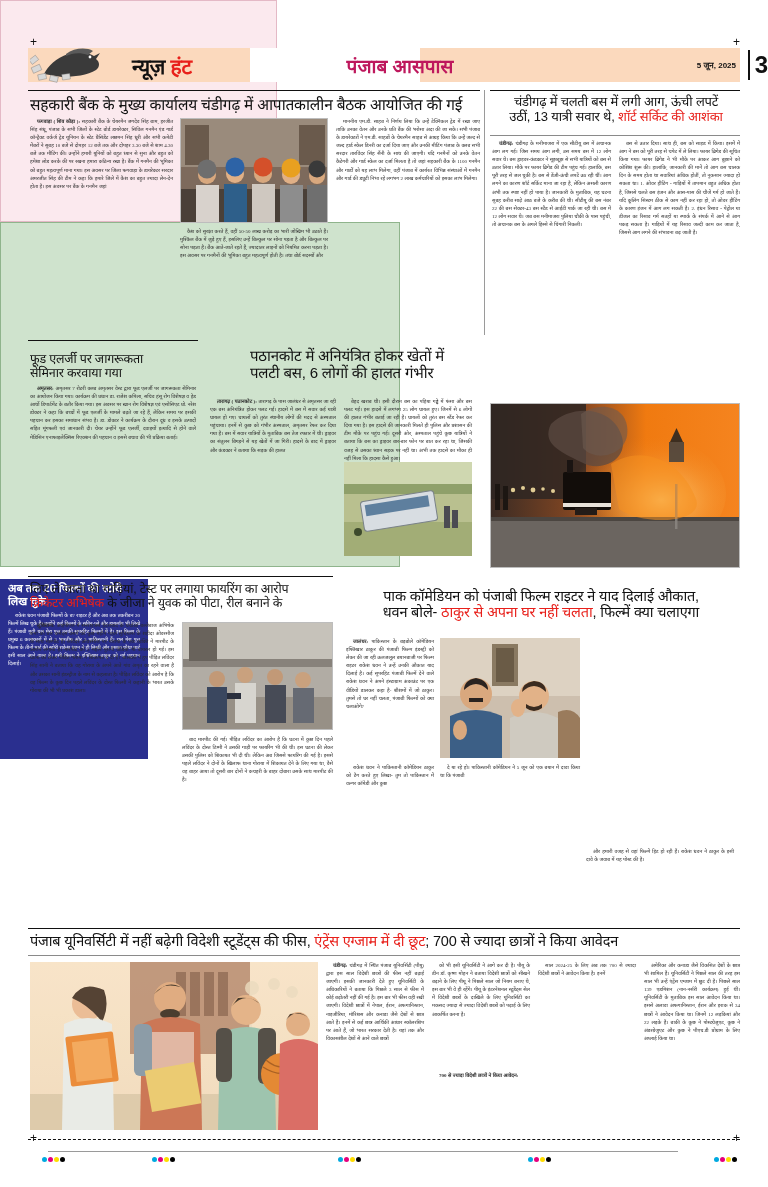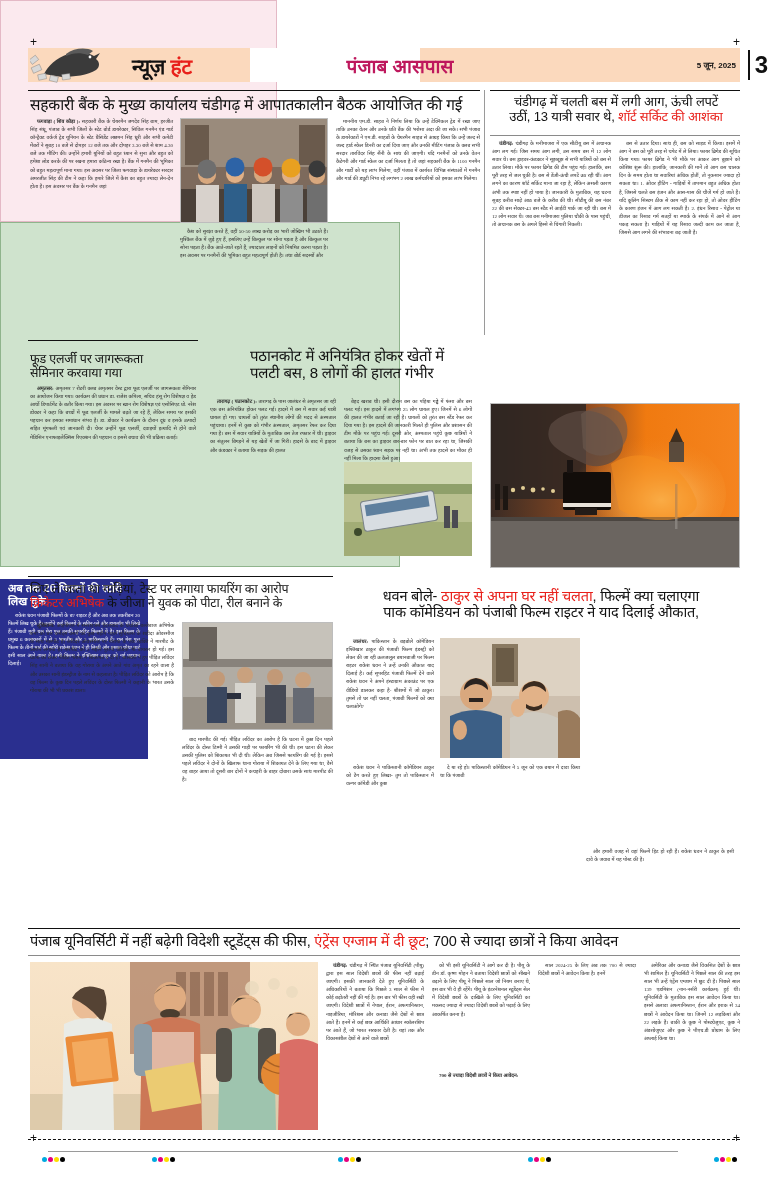--- a/index.html
+++ b/index.html
@@ -209,21 +209,21 @@
   </div>
   <div style="position:absolute;left:30px;top:385px;width:166px;">
     <div class="body-txt">
         <p><span class="dateline">अमृतसर:</span> <span>अमृतसर 7 रोटरी क्लब अमृतसर वेस्ट द्वारा फूड एलर्जी पर जागरूकता सेमिनार का आयोजन किया गया। कार्यक्रम की प्रधान डा. राजेश कपिला, सचिव हंसू रोग विशेषज्ञ व हेड आर्थो डिपार्टमेंट के बतौर किया गया। इस अवसर पर खान रोग विशेषज्ञ एवं एसोसिएट प्रो. नरेश डोक्टर ने कहा कि बच्चों में फूड एलर्जी के मामले बढ़ते जा रहे हैं, लेकिन समय पर इसकी पहचान कर इसका समाधान संभव है। डा. डोक्टर ने कार्यक्रम के दौरान दूध व इसके उत्पादों सहित मूंगफली एवं जानकारी दी। चेयर उन्होंने फूड एलर्जी, दवाइयों इत्यादि से होने वाले मेडिसिन एनाफाइलेक्सिस रिएक्शन की पहचान व इससे बचाव की भी प्रक्रिया बताई।</span></p>
       </div>
   </div>
 
   <div class="pink-box" style="left:203px;top:340px;width:277px;height:222px;"></div>
   <div class="hl-main" style="position:absolute;left:210px;top:348px;width:264px;font-size:15px;margin-left:40px;">
     <div>पठानकोट में अनियंत्रित होकर खेतों में</div>
-    <div>पलटी बस, 8 लोगों की हालत गंभीर</div>
+    <div>पलटी बस, 6 लोगों की हालत गंभीर</div>
   </div>
 
   <div style="position:absolute;left:210px;top:398px;width:126px;">
     <div class="body-txt">
         <p><span class="dateline">तारागढ़ ( पठानकोट ):</span> <span>तारागढ़ के पास जालंधर से अमृतसर जा रही एक बस अनियंत्रित होकर पलट गई। हादसे में बस में सवार कई यात्री घायल हो गए। घायलों को तुरंत स्थानीय लोगों की मदद से अस्पताल पहुंचाया। इनमें से कुछ को गंभीर अस्पताल, अमृतसर रेफर कर दिया गया है। बस में सवार यात्रियों के मुताबिक बस तेज रफ्तार में थी। ड्राइवर का संतुलन बिगड़ने से यह खेतों में जा गिरी। हादसे के बाद में ड्राइवर और कंडक्टर ने बताया कि सड़क की हालत</span></p>
       </div>
   </div>
   <div style="position:absolute;left:344px;top:398px;width:128px;">
     <div class="body-txt">
         <p>बेहद खराब थी। इसी दौरान बस का पहिया गड्ढे में फंसा और बस पलट गई। इस हादसे में लगभग 25 लोग घायल हुए। जिनमें से 6 लोगों की हालत गंभीर बताई जा रही है। घायलों को तुरंत बस स्टैंड रेफर कर दिया गया है। इस हादसे की जानकारी मिलते ही पुलिस और प्रशासन की टीम मौके पर पहुंच गई। दूसरी ओर, अस्पताल पहुंचे कुछ यात्रियों ने बताया कि बस का ड्राइवर बार-बार फोन पर बात कर रहा था, जिसकी वजह से उसका ध्यान सड़क पर नहीं था। अभी तक हादसे का मौका ही नहीं मिला कि हादसा कैसे हुआ।</p>
@@ -285,22 +285,22 @@
 
   <div style="position:absolute;left:182px;top:736px;width:151px;">
     <div class="body-txt">
         <p>बाद मारपीट की गई। पीड़ित लविंदर का आरोप है कि घटना में कुछ दिन पहले लविंदर के दोस्त टिम्मी ने उसकी गाड़ी पर फायरिंग भी की थी। इस घटना की लेकर उसकी पुलिस को शिकायत भी दी थी। लेकिन अब जिससे फायरिंग की गई है। इससे पहले लविंदर ने दोनों के खिलाफ थाना गोराया में शिकायत देने के लिए गया था, वैसे वह बाहर आया तो दूसरी बार दोनों ने कचहरी के बाहर दोबारा उसके साथ मारपीट की है।</p>
       </div>
   </div>
 
   <div class="green-box" style="left:340px;top:580px;width:400px;height:345px;"></div>
 
   <div class="hl-main" style="position:absolute;left:348px;top:588px;width:386px;font-size:14.5px;text-align:center;">
+    <div>पाक कॉमेडियन को पंजाबी फिल्म राइटर ने याद दिलाई औकात,</div>
     <div><span>धवन बोले- </span><span class="red">ठाकुर से अपना घर नहीं चलता</span><span>, फिल्में क्या चलाएगा</span></div>
-    <div>पाक कॉमेडियन को पंजाबी फिल्म राइटर ने याद दिलाई औकात,</div>
   </div>
 
   <div style="position:absolute;left:346px;top:638px;width:88px;">
     <div class="body-txt">
         <p><span class="dateline">जालंधर:</span> <span>पाकिस्तान के बड़बोले कॉमेडियन इफ्तिखार ठाकुर की पंजाबी फिल्म इंडस्ट्री को लेकर की जा रही ऊलजलूल बयानबाजी पर फिल्म राइटर राकेश धवन ने उन्हें उनकी औकात याद दिलाई है। कई सुपरहिट पंजाबी फिल्में देने वाले राकेश धवन ने अपने इंस्टाग्राम अकाउंट पर एक वीडियो डालकर कहा है- शीशमों में जो ठाकुर। तुमसे तो घर नहीं चलता, पंजाबी फिल्मों को क्या चलाओगे?</span></p>
       </div>
   </div>
 
   <div class="photo" style="left:440px;top:638px;width:140px;height:120px;">
     <svg width="140" height="120" viewBox="0 0 140 120">

